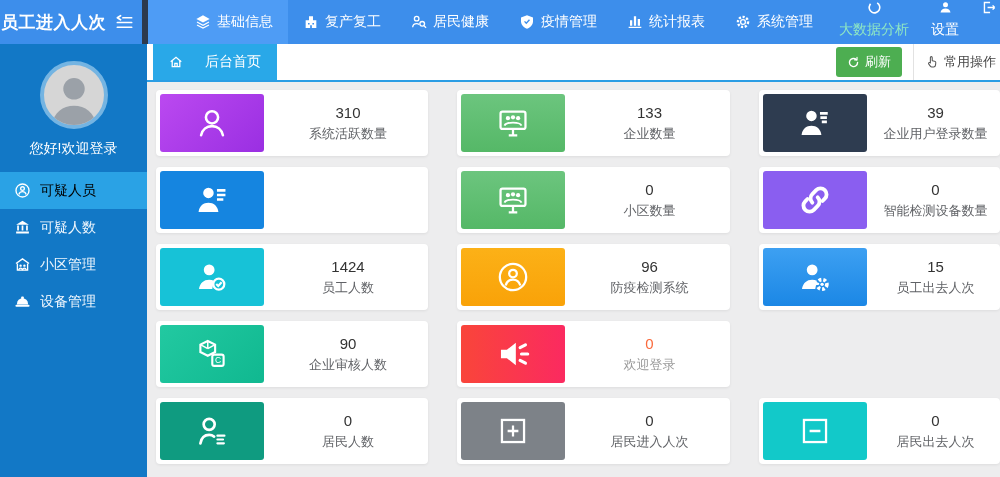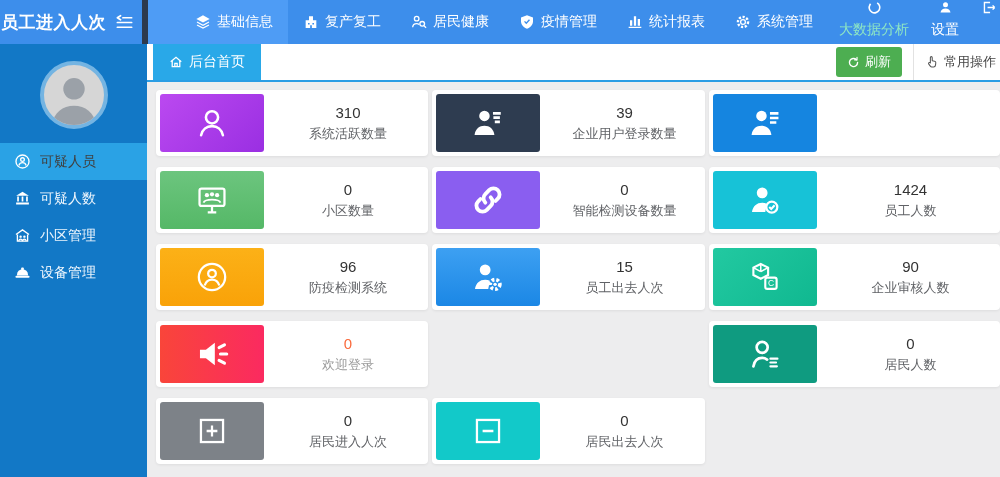--- a/index.html
+++ b/index.html
@@ -26,39 +26,39 @@
   .sidebar { position:absolute; left:0; top:44px; width:147px; height:433px;
     background:#1278c6; color:#fff; }
   .avatar-wrap { padding-top:17px; display:flex; justify-content:center; }
   .avatar { width:68px; height:68px; border-radius:50%; border:4px solid #74b4e2;
     background:#d6d6d6; overflow:hidden; display:flex; align-items:flex-end; justify-content:center; }
   .avatar svg { width:56px; height:56px; }
   .greeting { text-align:center; font-size:14px; margin-top:11px; }
   .side-menu { margin-top:14px; }
   .side-item { height:37px; display:flex; align-items:center; gap:9px;
     padding-left:14px; font-size:14px; color:#eef6fd; cursor:pointer; }
-  .side-item.active { background:#2aa2e5; color:#404040; }
+  .side-item.active { background:#2aa2e5; color:#000000; }
 
   
   .content { position:absolute; left:147px; top:44px; width:853px; height:433px;
     background:#ededee; }
   .tabbar { height:38px; background:#fff; border-bottom:2px solid #2b9de4;
     display:flex; align-items:stretch; padding-left:6px; }
-  .tab { display:flex; align-items:center; gap:6px; padding:8px 16px;
+  .tab { display:flex; align-items:center; gap:22px; padding:8px 16px;
     background:#29a8e8; color:#fff; font-size:14px; cursor:pointer; }
   .tab-right { margin-left:auto; display:flex; align-items:center;justify-content:center; }
   .refresh-btn { display:flex; align-items:center; gap:5px; background:#4dae51; color:#fff;
     border:none; font-size:13px; padding:6px 11px; border-radius:3px; cursor:pointer;
     font-family:inherit; }
   .ops-btn { display:flex; align-items:center; gap:5px; color:#454545; font-size:13px;
     border-left:1px solid #e2e2e2; margin-left:11px; padding:9px 4px 9px 11px;
     cursor:pointer; white-space:nowrap; }
 
   .cards { padding:8px 0 0 9px; display:grid;
-    grid-template-columns:272px 273px 1fr; grid-auto-rows:66px; gap:11px 4px; }
+    grid-template-columns:272px 273px 1fr; grid-auto-rows:66px; gap:11px 29px; }
   .card { background:#fff; border-radius:4px; box-shadow:0 1px 3px rgba(0,0,0,.07);
     display:flex; overflow:hidden; }
   .card-icon { width:104px; margin:4px; border-radius:3px; flex:none;
     display:flex; align-items:center; justify-content:center; color:#fff; }
   .card-icon svg { width:34px; height:34px; }
   .card-text { flex:1; display:flex; flex-direction:column; align-items:center;
     justify-content:center; gap:4px; }
   .card-value { font-size:15px; color:#333333; }
   .card-label { font-size:13px; color:#606266; }
   .card-empty { background:transparent; box-shadow:none; }
@@ -166,20 +166,21 @@
   <div class="avatar-wrap">
     <div class="avatar">
       <svg viewBox="0 0 24 24">
         <g fill="#9ba1a8">
             <circle cx="12" cy="8.5" r="4.6"></circle>
             <path d="M2.5 24c.8-5.4 4.7-8.3 9.5-8.3s8.7 2.9 9.5 8.3z"></path>
           </g>
       </svg>
     </div>
   </div>
+  <div class="greeting">您好!欢迎登录</div>
   <div class="side-menu" id="side-menu">
       <div class="side-item active">
         <span class="icon">
           <svg width="17" height="17" viewBox="0 0 24 24" fill="none" stroke="#fff" stroke-width="1.9">
             <circle cx="12" cy="12" r="9.2"></circle>
             <circle cx="12" cy="9.3" r="2.6"></circle>
             <path d="M6.8 17.6c.9-2.6 2.9-4 5.2-4s4.3 1.4 5.2 4"></path>
           </svg>
         </span>
         <span>可疑人员</span>
@@ -259,63 +260,81 @@
               <path d="M4.3 20.6c.9-4.1 4-6.4 7.7-6.4s6.8 2.3 7.7 6.4"></path>
             </svg>
           </span>
         </div>
         <div class="card-text">
           <div class="card-value">310</div>
           <div class="card-label">系统活跃数量</div>
         </div>
       </div>
       <div class="card">
-        <div class="card-icon" style="background: rgb(46, 60, 80);">
-          <span class="icon">
-            <svg viewBox="0 0 24 24">
-              <g fill="#fff">
-                <circle cx="9.5" cy="7" r="3.7"></circle>
-                <path d="M2.5 20.5c.5-4.2 3.4-6.5 7-6.5s6.5 2.3 7 6.5z"></path>
-              </g>
-              <path d="M15.5 5.2h5.5M15.8 8.2h4.6M16.8 11.2h3.6" stroke="#fff" stroke-width="1.8" fill="none"></path>
-            </svg>
-          </span>
-        </div>
-        <div class="card-text">
-          <div class="card-value">39</div>
-          <div class="card-label">企业用户登录数量</div>
-        </div>
-      </div>
-      <div class="card">
-        <div class="card-icon" style="background: rgb(21, 133, 224);">
-          <span class="icon">
-            <svg viewBox="0 0 24 24">
-              <g fill="#fff">
-                <circle cx="9.5" cy="7" r="3.7"></circle>
-                <path d="M2.5 20.5c.5-4.2 3.4-6.5 7-6.5s6.5 2.3 7 6.5z"></path>
-              </g>
-              <path d="M15.5 5.2h6M15.5 8.4h6M15.5 11.6h4.5" stroke="#fff" stroke-width="1.8" fill="none"></path>
-            </svg>
-          </span>
-        </div>
-      </div>
-      <div class="card">
         <div class="card-icon" style="background: linear-gradient(rgb(108, 197, 126), rgb(85, 184, 103));">
           <span class="icon">
             <svg viewBox="0 0 24 24" fill="none" stroke="#fff" stroke-width="1.6">
               <rect x="3.2" y="4" width="17.6" height="12.2" rx="1.4"></rect>
               <path d="M9 20.8h6M12 16.2v4.6"></path>
               <circle cx="8.4" cy="8.6" r="1.5" fill="#fff" stroke="none"></circle>
               <circle cx="12" cy="8" r="1.5" fill="#fff" stroke="none"></circle>
               <circle cx="15.6" cy="8.6" r="1.5" fill="#fff" stroke="none"></circle>
               <path d="M6 13.8c1.2-2.8 10.8-2.8 12 0" stroke-width="1.3"></path>
             </svg>
           </span>
         </div>
         <div class="card-text">
+          <div class="card-value">133</div>
+          <div class="card-label">企业数量</div>
+        </div>
+      </div>
+      <div class="card">
+        <div class="card-icon" style="background: rgb(46, 60, 80);">
+          <span class="icon">
+            <svg viewBox="0 0 24 24">
+              <g fill="#fff">
+                <circle cx="9.5" cy="7" r="3.7"></circle>
+                <path d="M2.5 20.5c.5-4.2 3.4-6.5 7-6.5s6.5 2.3 7 6.5z"></path>
+              </g>
+              <path d="M15.5 5.2h5.5M15.8 8.2h4.6M16.8 11.2h3.6" stroke="#fff" stroke-width="1.8" fill="none"></path>
+            </svg>
+          </span>
+        </div>
+        <div class="card-text">
+          <div class="card-value">39</div>
+          <div class="card-label">企业用户登录数量</div>
+        </div>
+      </div>
+      <div class="card">
+        <div class="card-icon" style="background: rgb(21, 133, 224);">
+          <span class="icon">
+            <svg viewBox="0 0 24 24">
+              <g fill="#fff">
+                <circle cx="9.5" cy="7" r="3.7"></circle>
+                <path d="M2.5 20.5c.5-4.2 3.4-6.5 7-6.5s6.5 2.3 7 6.5z"></path>
+              </g>
+              <path d="M15.5 5.2h6M15.5 8.4h6M15.5 11.6h4.5" stroke="#fff" stroke-width="1.8" fill="none"></path>
+            </svg>
+          </span>
+        </div>
+      </div>
+      <div class="card">
+        <div class="card-icon" style="background: linear-gradient(rgb(108, 197, 126), rgb(85, 184, 103));">
+          <span class="icon">
+            <svg viewBox="0 0 24 24" fill="none" stroke="#fff" stroke-width="1.6">
+              <rect x="3.2" y="4" width="17.6" height="12.2" rx="1.4"></rect>
+              <path d="M9 20.8h6M12 16.2v4.6"></path>
+              <circle cx="8.4" cy="8.6" r="1.5" fill="#fff" stroke="none"></circle>
+              <circle cx="12" cy="8" r="1.5" fill="#fff" stroke="none"></circle>
+              <circle cx="15.6" cy="8.6" r="1.5" fill="#fff" stroke="none"></circle>
+              <path d="M6 13.8c1.2-2.8 10.8-2.8 12 0" stroke-width="1.3"></path>
+            </svg>
+          </span>
+        </div>
+        <div class="card-text">
           <div class="card-value">0</div>
           <div class="card-label">小区数量</div>
         </div>
       </div>
       <div class="card">
         <div class="card-icon" style="background: rgb(138, 94, 240);">
           <span class="icon">
             <svg viewBox="0 0 24 24" fill="none" stroke="#fff" stroke-width="2.7" stroke-linecap="round">
               <path d="M10.1 13.9a4.3 4.3 0 0 1 0-6.1L12.8 5a4.3 4.3 0 0 1 6.1 6.1l-1.6 1.6"></path>
               <path d="M13.9 10.1a4.3 4.3 0 0 1 0 6.1L11.2 19a4.3 4.3 0 0 1-6.1-6.1l1.6-1.6"></path>

